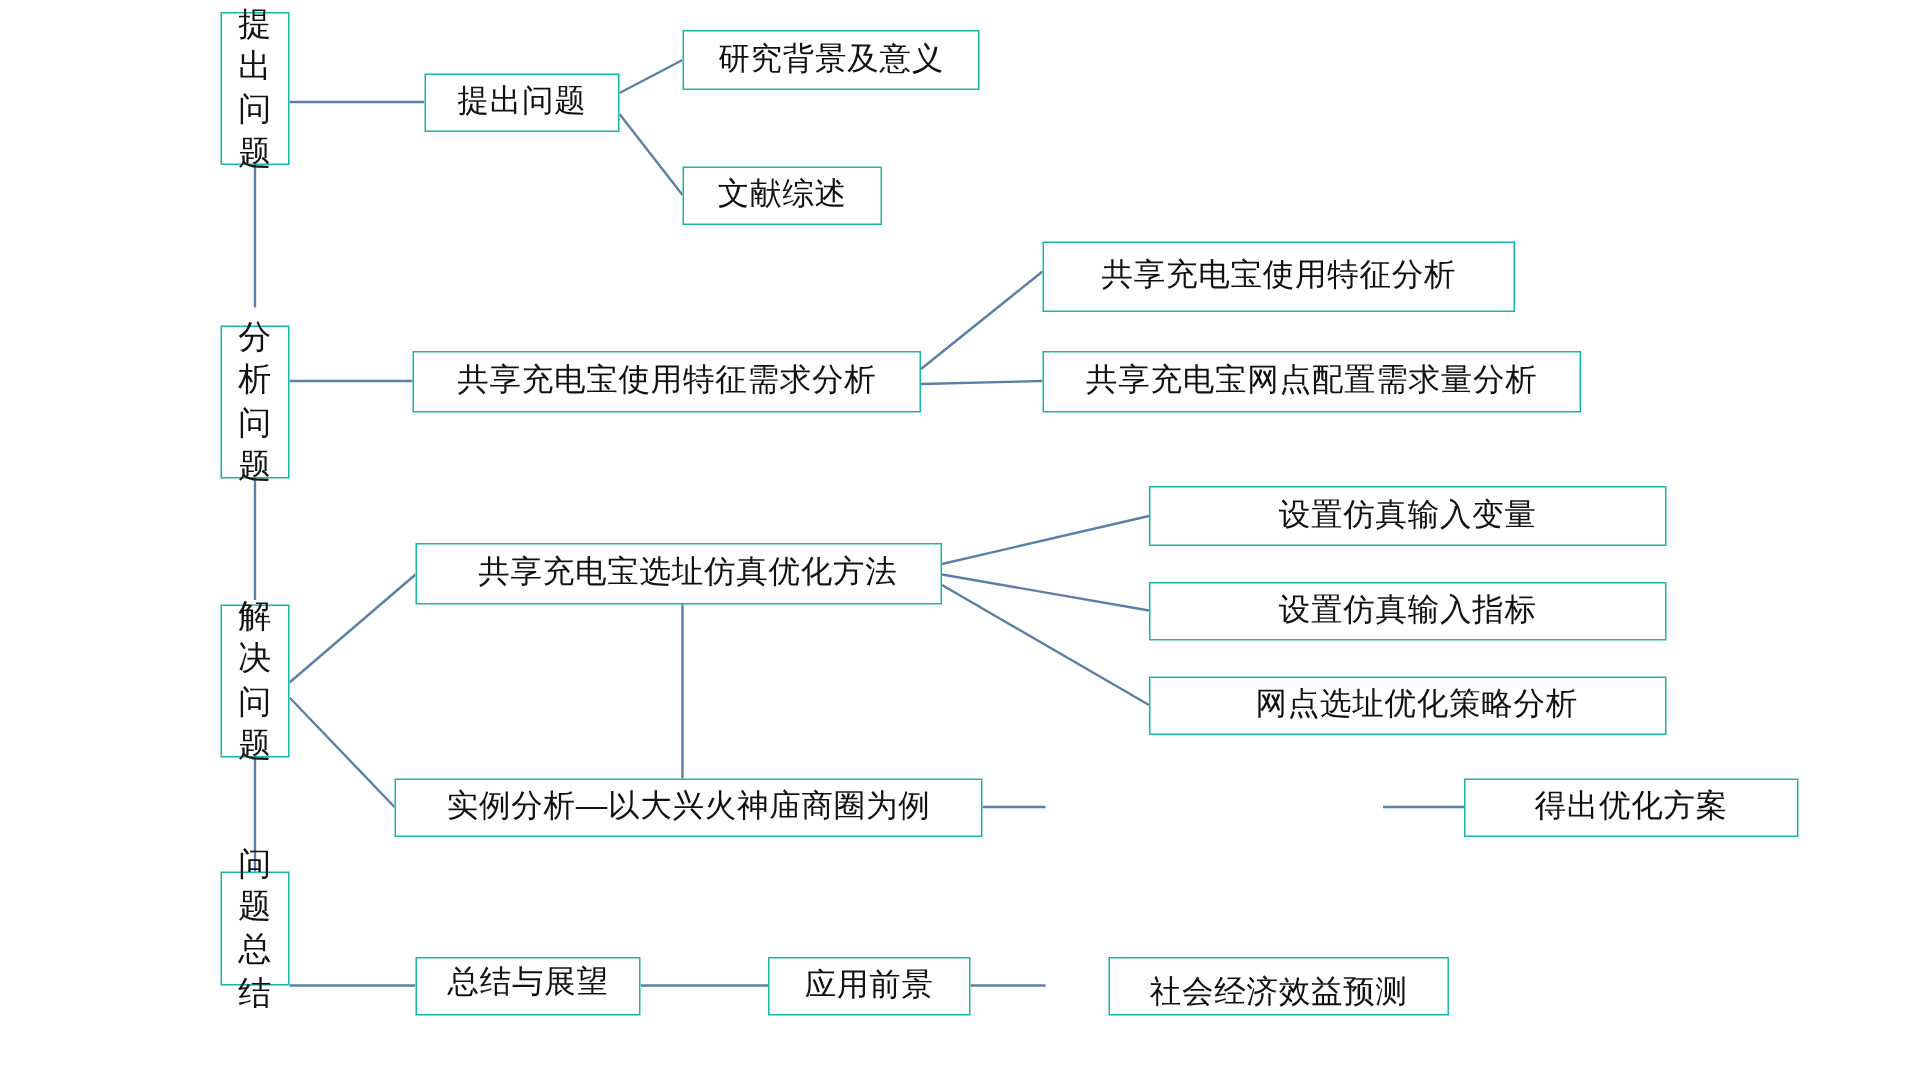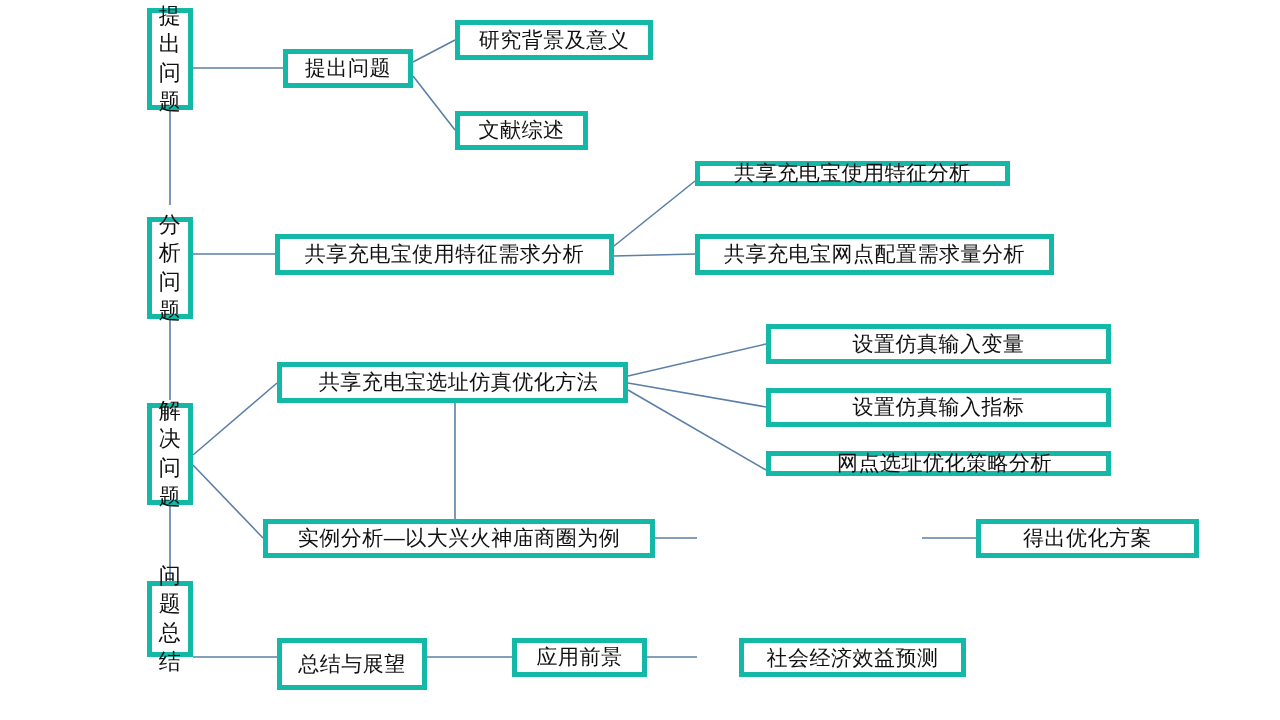--- a/index.html
+++ b/index.html
@@ -19,21 +19,21 @@
     position: absolute;
     left: 0;
     top: 0;
     width: 1280px;
     height: 720px;
     pointer-events: none;
   }
   .node {
     position: absolute;
     box-sizing: border-box;
-    border: 5px solid #14b8a6;
+    border: 1px solid #14b8a6;
     background: #ffffff;
     display: flex;
     align-items: center;
     justify-content: center;
     text-align: center;
     color: #111111;
     font-size: 21px;
     line-height: 1.28;
     letter-spacing: 0.5px;
     z-index: 2;
@@ -104,48 +104,48 @@
   <div class="node" style="left:455px; top:20px; width:198px; height:40px;">
     <span>研究背景及意义</span>
   </div>
   <div class="node" style="left:455px; top:111px; width:133px; height:39px;justify-content:center;">
     <span>文献综述</span>
   </div>
 
   <div class="node" style="left:275px; top:234px; width:339px; height:41px;">
     <span>共享充电宝使用特征需求分析</span>
   </div>
-  <div class="node" style="left:695px; top:161px; width:315px; height:25px;">
+  <div class="node" style="left:695px; top:161px; width:315px; height:47px;">
     <span>共享充电宝使用特征分析</span>
   </div>
   <div class="node" style="left:695px; top:234px; width:359px; height:41px;">
     <span>共享充电宝网点配置需求量分析</span>
   </div>
 
   <div class="node" style="left:277px; top:362px; width:351px; height:41px;padding-left:12px;">
     <span>共享充电宝选址仿真优化方法</span>
   </div>
   <div class="node" style="left:766px; top:324px; width:345px; height:40px;">
     <span>设置仿真输入变量</span>
   </div>
   <div class="node" style="left:766px; top:388px; width:345px; height:39px;">
     <span>设置仿真输入指标</span>
   </div>
-  <div class="node" style="left:766px; top:451px; width:345px; height:25px;padding-left:12px;">
+  <div class="node" style="left:766px; top:451px; width:345px; height:39px;padding-left:12px;">
     <span>网点选址优化策略分析</span>
   </div>
 
   <div class="node" style="left:263px; top:519px; width:392px; height:39px;">
     <span>实例分析—以大兴火神庙商圈为例</span>
   </div>
   <div class="node" style="left:976px; top:519px; width:223px; height:39px;">
     <span>得出优化方案</span>
   </div>
 
-  <div class="node" style="left:277px; top:638px; width:150px; height:52px;">
+  <div class="node" style="left:277px; top:638px; width:150px; height:39px;font-family:Liberation Mono, monospace;">
     <span>总结与展望</span>
   </div>
   <div class="node" style="left:512px; top:638px; width:135px; height:39px;">
     <span>应用前景</span>
   </div>
   <div class="node" style="left:739px; top:638px; width:227px; height:39px;align-items:flex-end;">
     <span>社会经济效益预测</span>
   </div>
 
 </div>

